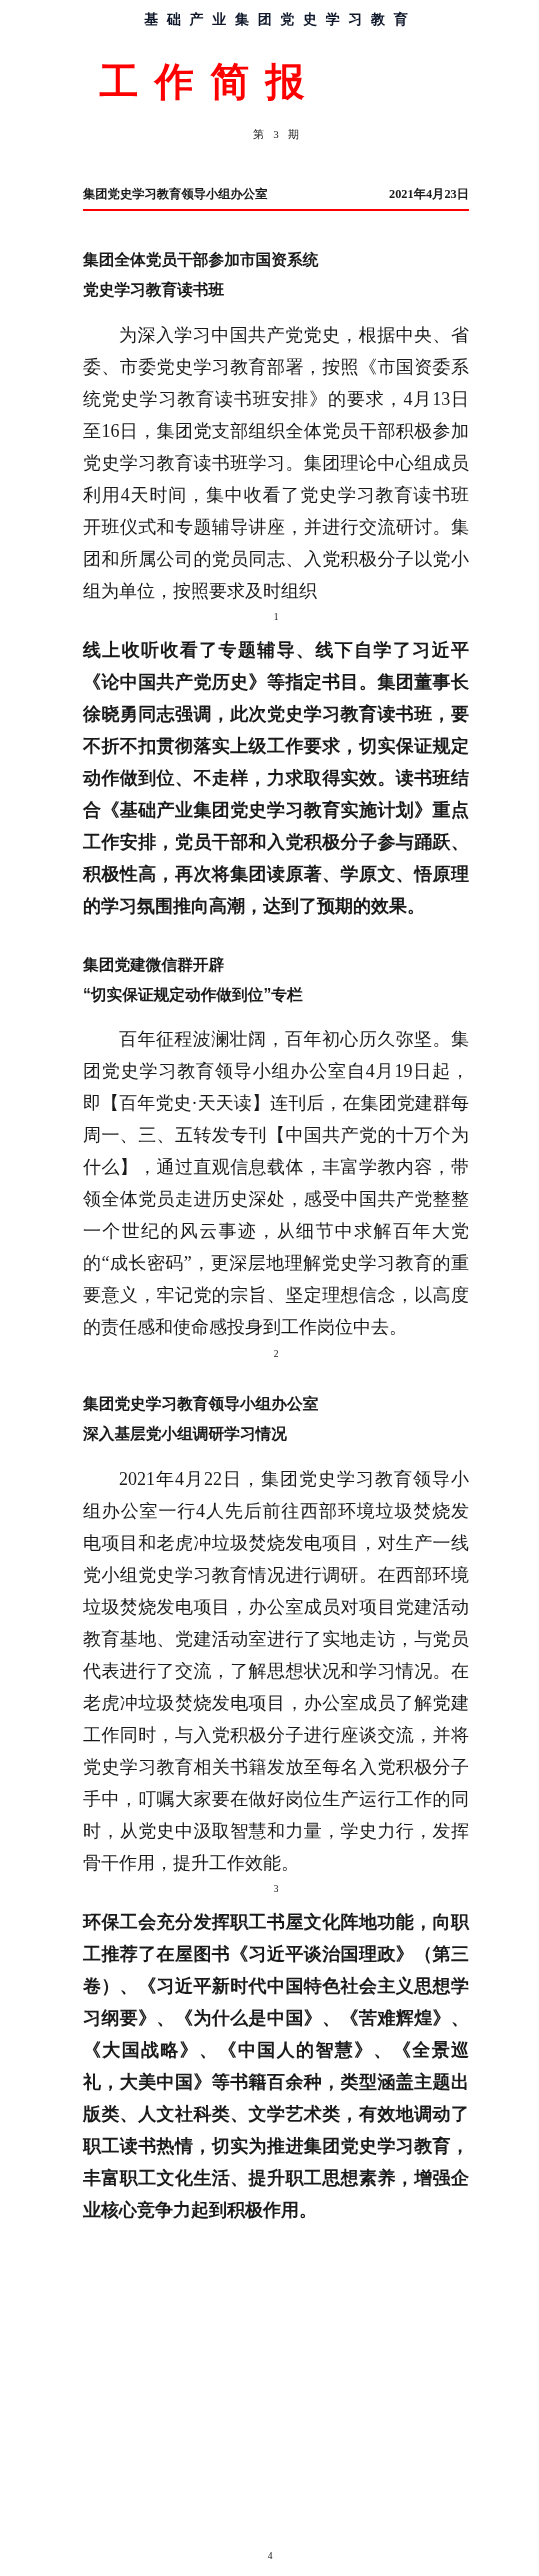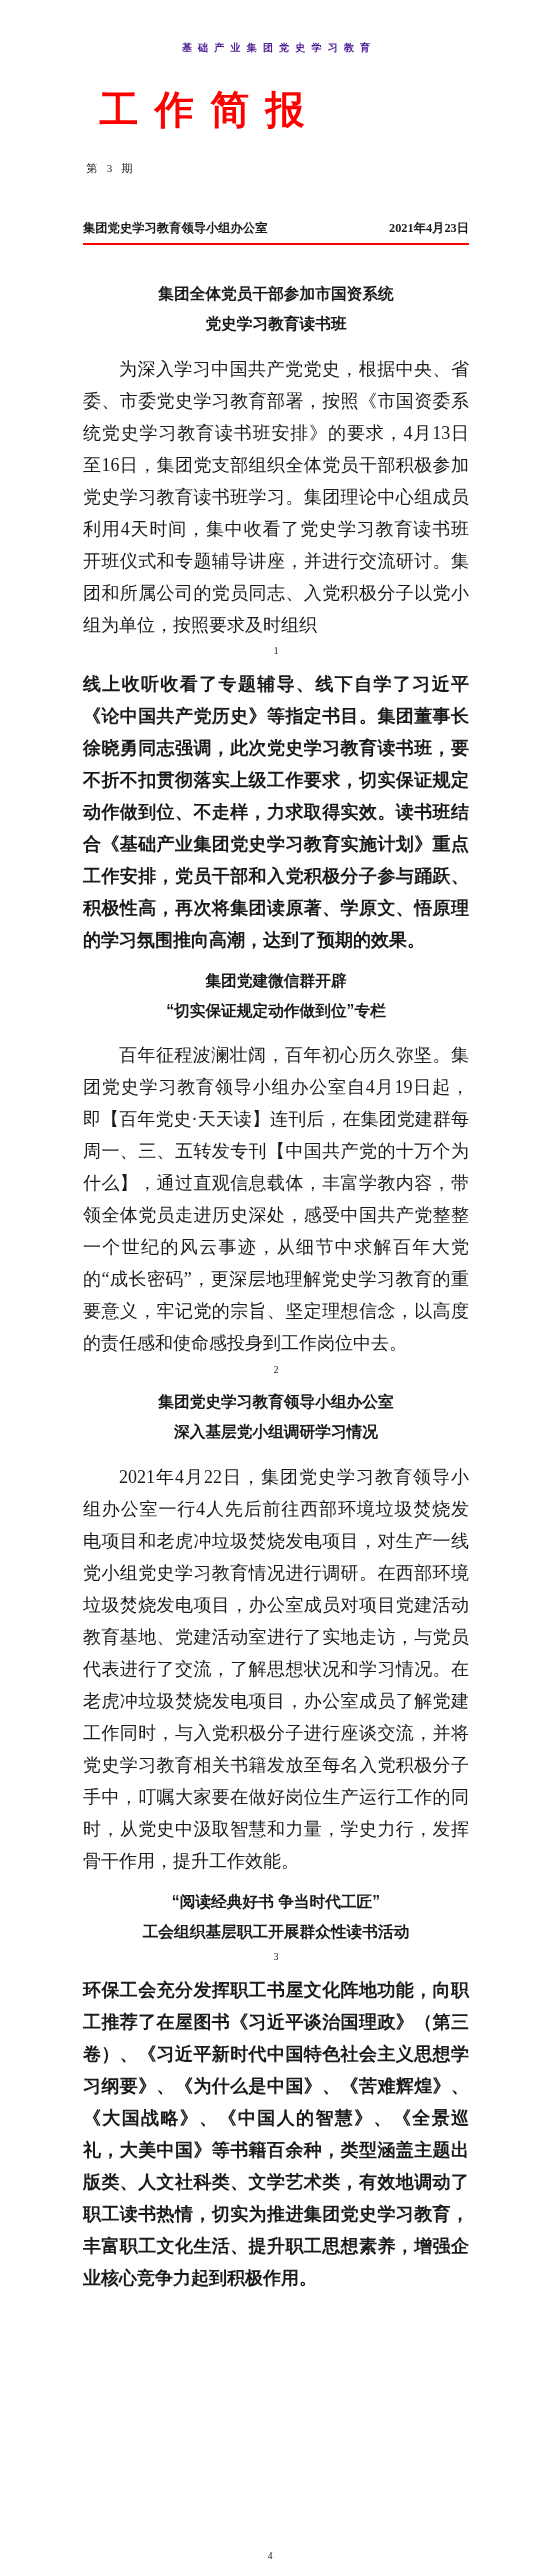--- a/index.html
+++ b/index.html
@@ -10,42 +10,41 @@
     box-sizing: border-box;
     margin: 0 auto;
     background: #ffffff;
     padding: 11px 71px 0 83px;
     overflow: hidden;
     font-family: "Liberation Serif", "DejaVu Serif", serif;
     color: #1a1a1a;
   }
   .masthead {
     text-align: center;
-    color: #4c1d95;
+    color: #0f172a;
     font-weight: bold;
-    font-size: 10px;
+    font-size: 14px;
     line-height: 17px;
     letter-spacing: 0.62em;
     padding-left: 0.62em; 
     white-space: nowrap;
-    margin-top: 28px;
   }
   .title {
     margin-top: 30px;
     color: #fe0000;
     font-weight: bold;
     font-size: 39px;
     line-height: 48px;
     letter-spacing: 0.42em;
     padding-left: 0.42em;
     white-space: nowrap;
   }
   .issue {
-    margin-top: 27px;
-    text-align: left;
+    margin-top: 21px;
+    text-align: center;
     font-size: 11px;
     line-height: 15px;
     letter-spacing: 0.3em;
     padding-left: 0.3em;
   }
   .info-row {
     margin-top: 44px;
     display: flex;
     justify-content: space-between;
     align-items: baseline;
@@ -53,27 +52,27 @@
     font-weight: bold;
     line-height: 17.7px;
   }
   .rule {
     margin-top: 5.4px;
     border-top: 2.7px solid #fe0000;
     height: 0;
   }
   .sec-heading {
     margin-top: 34px;
-    text-align: center;
+    text-align: left;
     font-family: "Liberation Sans", "DejaVu Sans", sans-serif;
     font-weight: bold;
     font-size: 15.7px;
     line-height: 30px;
   }
-  .sec-heading.tight { margin-top: 10px; }
+  .sec-heading.tight { margin-top: 28px; }
   p.body {
     margin: 13.6px 0 0 0;
     font-size: 18px;
     line-height: 32px;
     text-align: justify;
     word-break: break-all;
   }
   p.body.indent { text-indent: 2em; }
   p.body.cont { margin-top: 9.5px; font-weight: bold; }
   .pagenum {
@@ -126,24 +125,20 @@
   <p class="body indent">百年征程波澜壮阔，百年初心历久弥坚。集团党史学习教育领导小组办公室自4月19日起，即【百年党史·天天读】连刊后，在集团党建群每周一、三、五转发专刊【中国共产党的十万个为什么】，通过直观信息载体，丰富学教内容，带领全体党员走进历史深处，感受中国共产党整整一个世纪的风云事迹，从细节中求解百年大党的“成长密码”，更深层地理解党史学习教育的重要意义，牢记党的宗旨、坚定理想信念，以高度的责任感和使命感投身到工作岗位中去。</p>
 
   <div class="pagenum">2</div>
 
   <div class="sec-heading tight">
     <div>集团党史学习教育领导小组办公室</div>
     <div>深入基层党小组调研学习情况</div>
   </div>
   <p class="body indent">2021年4月22日，集团党史学习教育领导小组办公室一行4人先后前往西部环境垃圾焚烧发电项目和老虎冲垃圾焚烧发电项目，对生产一线党小组党史学习教育情况进行调研。在西部环境垃圾焚烧发电项目，办公室成员对项目党建活动教育基地、党建活动室进行了实地走访，与党员代表进行了交流，了解思想状况和学习情况。在老虎冲垃圾焚烧发电项目，办公室成员了解党建工作同时，与入党积极分子进行座谈交流，并将党史学习教育相关书籍发放至每名入党积极分子手中，叮嘱大家要在做好岗位生产运行工作的同时，从党史中汲取智慧和力量，学史力行，发挥骨干作用，提升工作效能。</p>
 
-  <div class="sec-heading tight">
-    <div>“阅读经典好书 争当时代工匠”</div>
-    <div>工会组织基层职工开展群众性读书活动</div>
-  </div>
 
   <div class="pagenum">3</div>
 
   <p class="body cont">环保工会充分发挥职工书屋文化阵地功能，向职工推荐了在屋图书《习近平谈治国理政》（第三卷）、《习近平新时代中国特色社会主义思想学习纲要》、《为什么是中国》、《苦难辉煌》、《大国战略》、《中国人的智慧》、《全景巡礼，大美中国》等书籍百余种，类型涵盖主题出版类、人文社科类、文学艺术类，有效地调动了职工读书热情，切实为推进集团党史学习教育，丰富职工文化生活、提升职工思想素养，增强企业核心竞争力起到积极作用。</p>
 
   <div class="pagenum bottom">4</div>
 
 </div>
 
 

